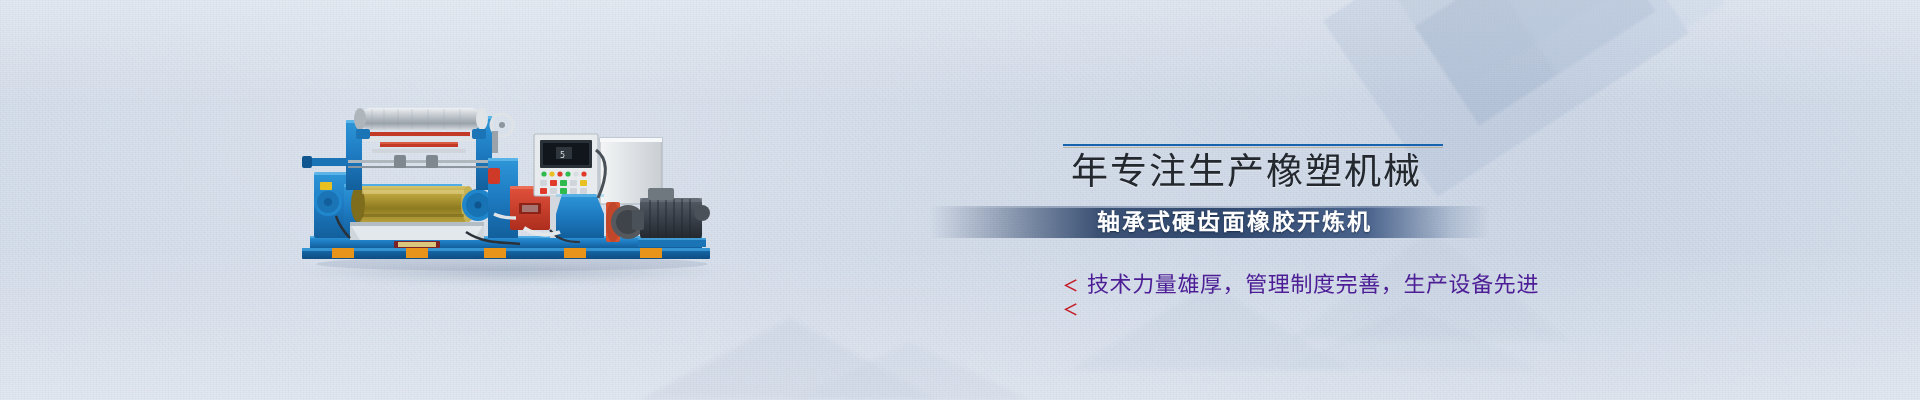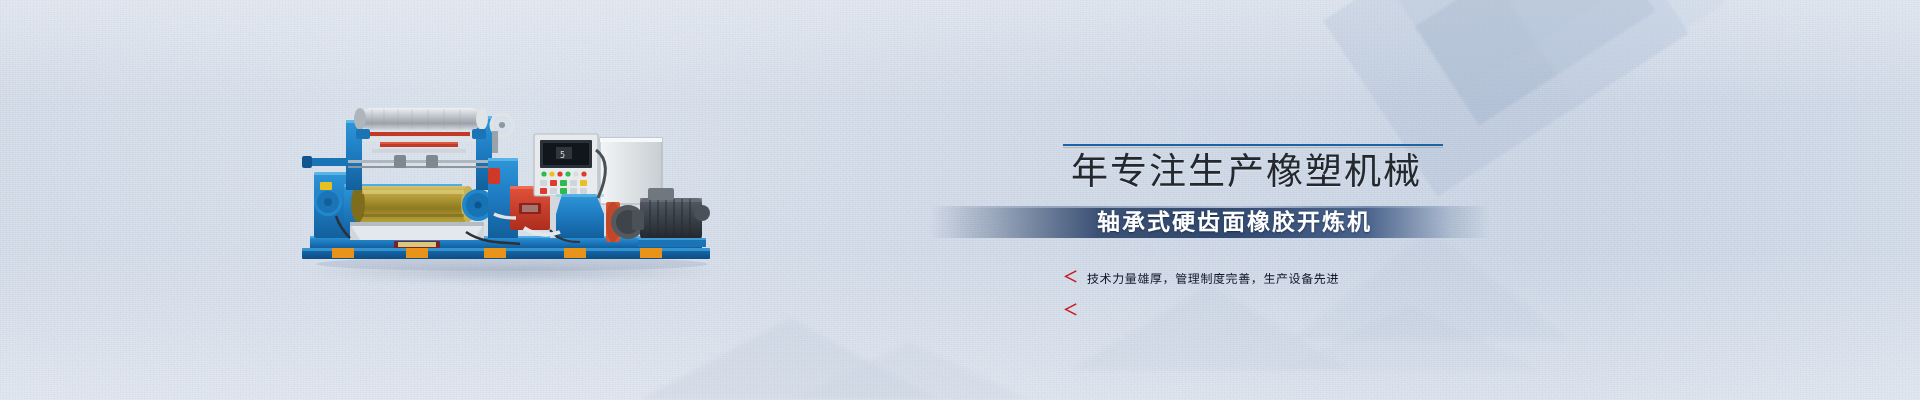--- a/index.html
+++ b/index.html
@@ -140,23 +140,23 @@
   }
   .bullet .mark{
     color:#c51a24;
     font-family:"DejaVu Sans","Liberation Sans",sans-serif;
     font-size:15px;font-weight:bold;
     margin-right:9px;
     transform:translateY(-1px);
   }
   .bullet .txt{
     font-family:Liberation Mono, monospace;
-    font-size:12px;
+    font-size:22px;
     letter-spacing:.6px;
-    color:#0f172a;
+    color:#4c1d95;
   }
 </style>
 </head>
 <body>
 
 <div id="banner">
 
   <div class="bg-base"></div>
   <div class="bg-vign"></div>
   <div class="bg-noise"></div>

